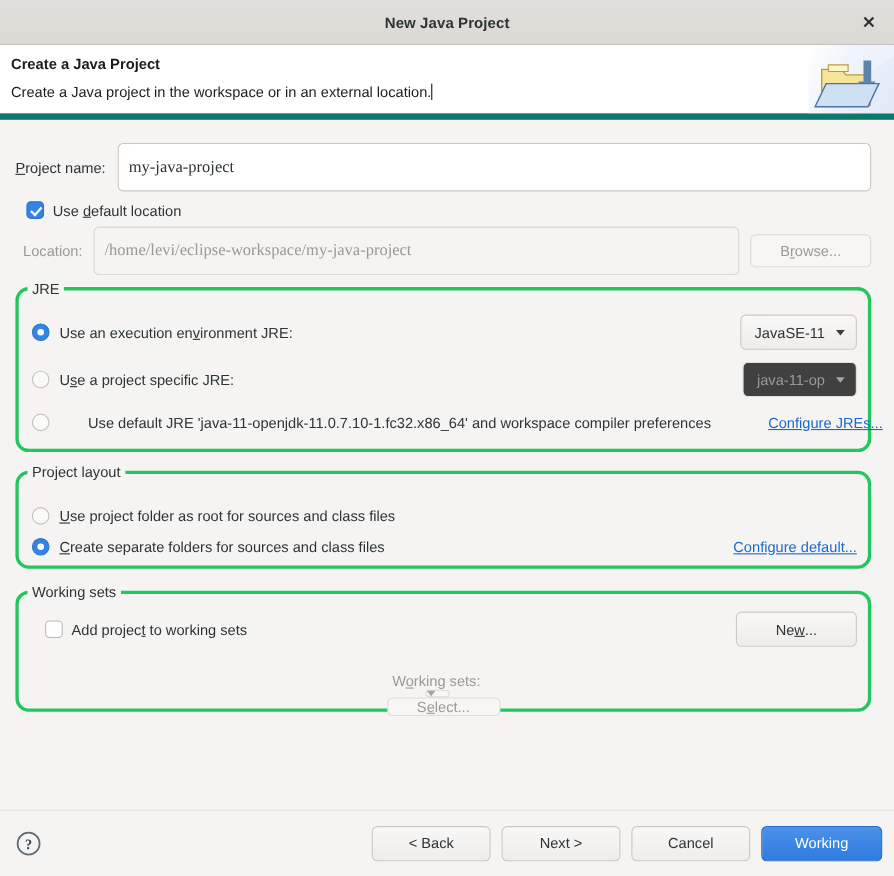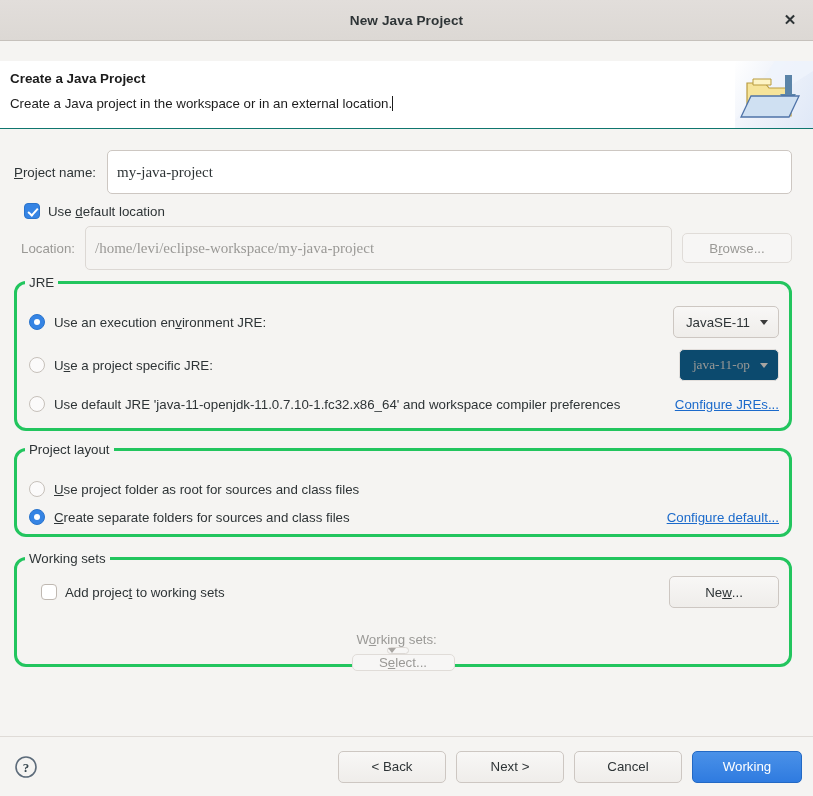--- a/index.html
+++ b/index.html
@@ -57,25 +57,24 @@
     border-radius: 4px;
     cursor: default;
     font-weight: bold;
   }
 
   
   .header {
     position: relative;
     flex: 0 0 68px;
     background: #ffffff;
-    border-bottom: 1px solid #0f766e;
+    border-bottom: 6px solid #0f766e;
     padding: 10px 14px 0 10px;
     box-sizing: border-box;
     overflow: hidden;
-    margin-top: 20px;
   }
   .header-title {
     font-size: 13.4px;
     font-weight: bold;
     color: #1c1c1c;
     margin: 0 0 10px 0;
   }
   .header-desc {
     font-size: 13.3px;
     color: #1c1c1c;
@@ -274,21 +273,21 @@
   .jre-opt {
     position: absolute;
     left: 12px;
     right: 10px;
     height: 30px;
     display: flex;
     align-items: center;
   }
   #jre-opt-1 { top: 23px; }
   #jre-opt-2 { top: 66px; }
-  #jre-opt-3 { top: 109px; height: 22px; }
+  #jre-opt-3 { top: 109px; height: 22px; gap: 26px; }
 
   .spacer { flex: 1 1 auto; }
 
   .combo {
     height: 32px;
     min-width: 100px;
     box-sizing: border-box;
     border: 1px solid #cdc7c2;
     border-radius: 5px;
     background: linear-gradient(to bottom,#f8f7f6 0%, #efedea 100%);
@@ -296,23 +295,22 @@
     align-items: center;
     justify-content: flex-end;
     padding: 0 10px 0 12px;
     font-size: 13.3px;
     color: #2e3436;
     cursor: default;
     gap: 10px;
   }
   .combo.disabled {
     color: #9a9996;
-    background: #0c4a6e;
+    background: #404040;
     border-color: #e2dedb;
-    font-family: Liberation Serif, serif;
   }
   .combo-arrow {
     width: 0; height: 0;
     border-left: 4.5px solid transparent;
     border-right: 4.5px solid transparent;
     border-top: 5px solid #3b3b3b;
   }
   .combo.disabled .combo-arrow { border-top-color: #a8a5a1; }
 
   .link {

